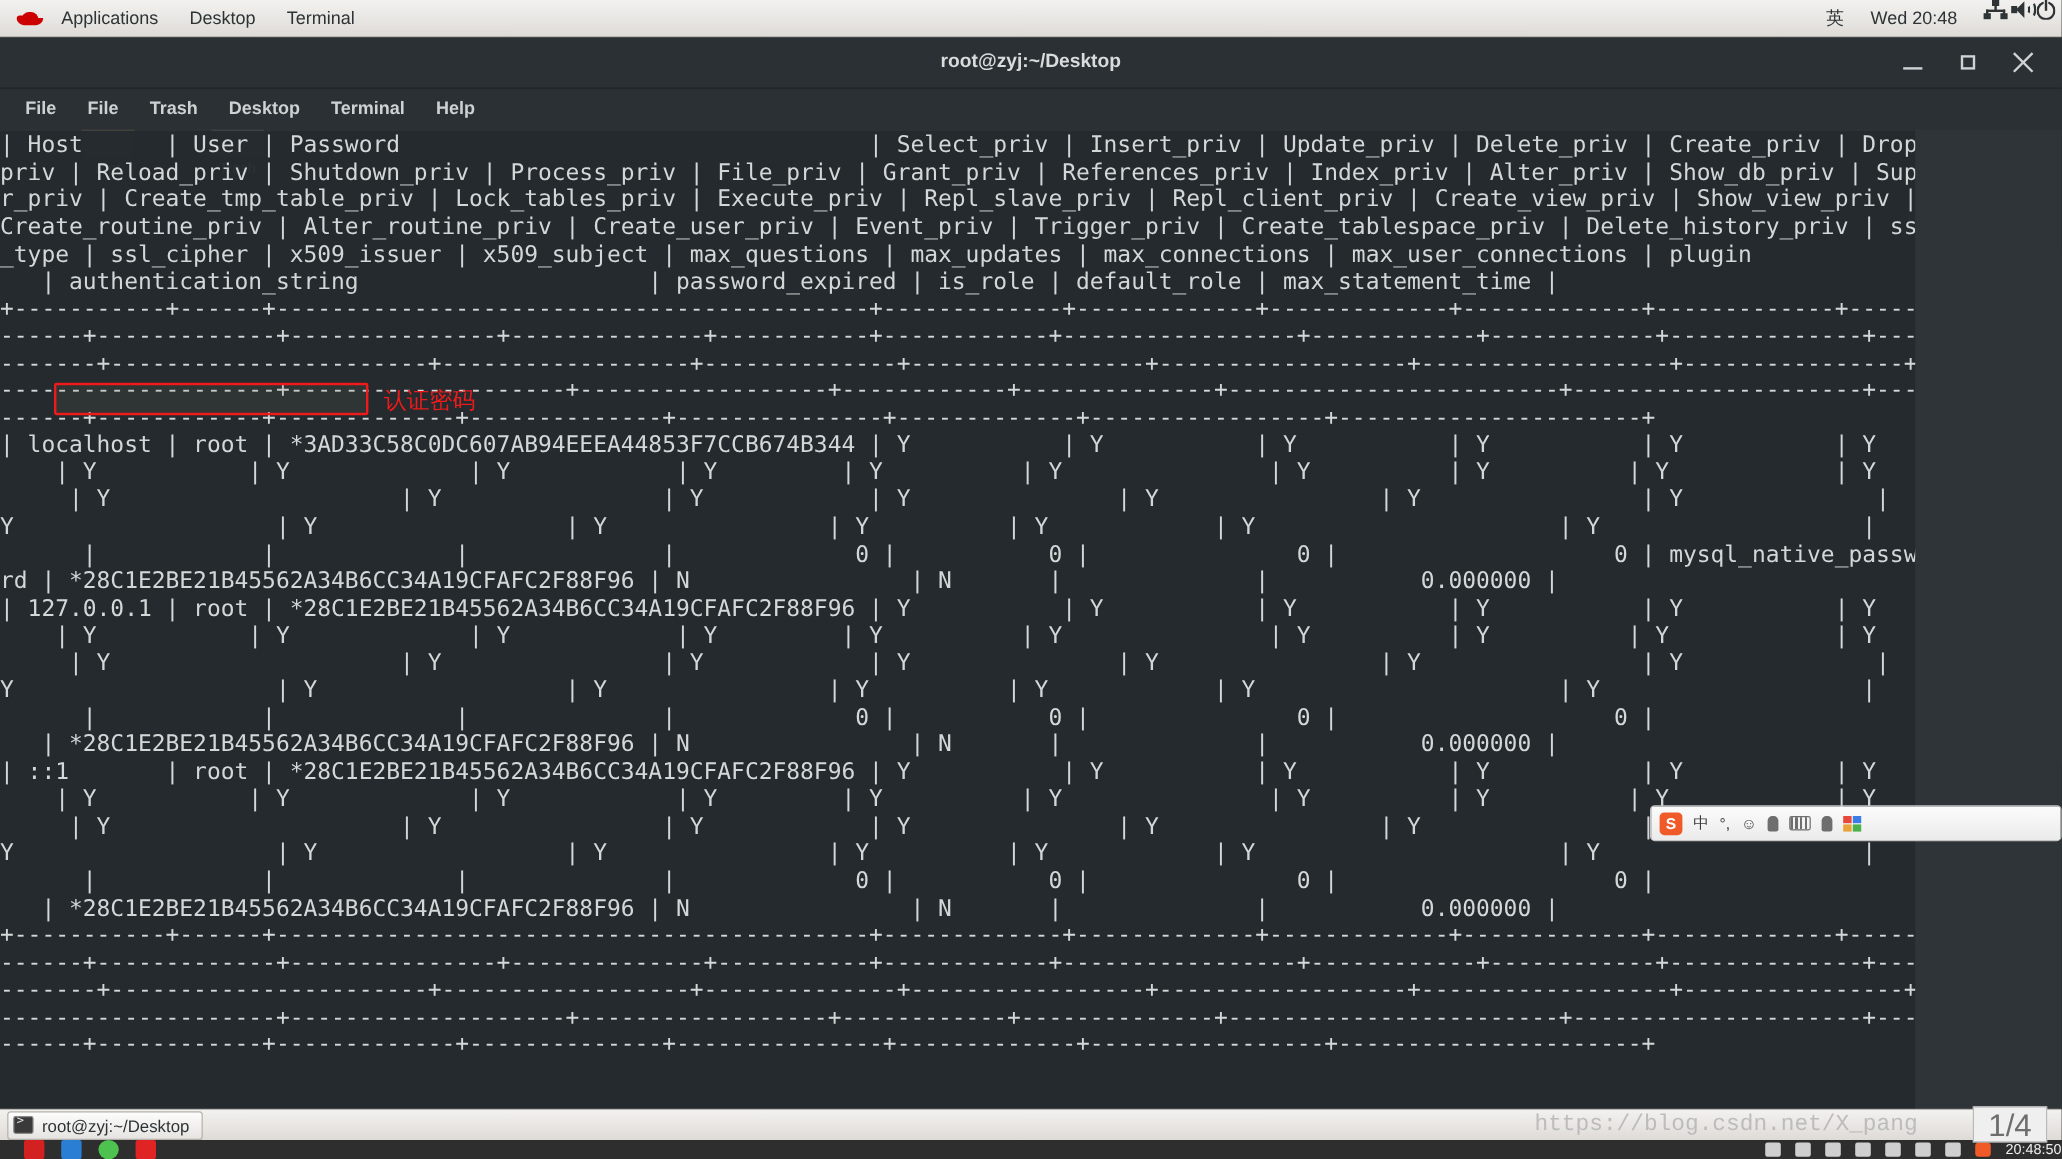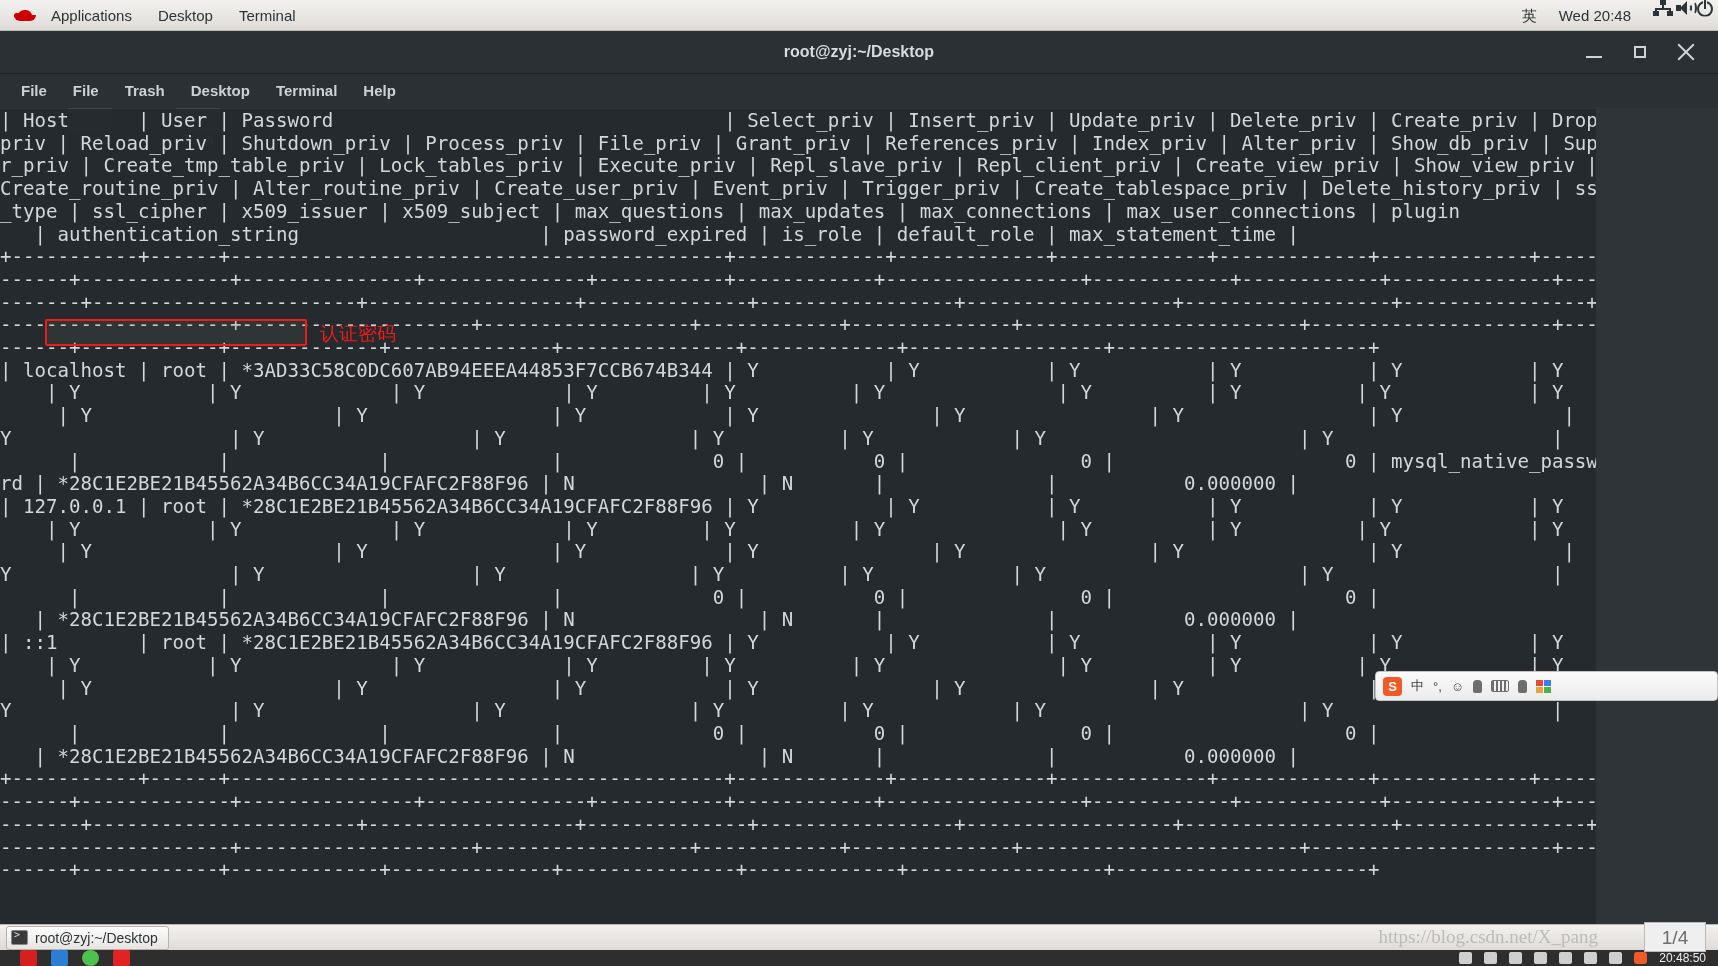--- a/index.html
+++ b/index.html
@@ -195,43 +195,43 @@
     width:17px; height:15px; background:#3a3a3a; border-radius:2px;
     position:relative; border:1px solid #888;
   }
   #tb-button .tico:after{
     content:">"; position:absolute; left:2px; top:-2px; color:#ddd; font-size:10px;
     font-family:"DejaVu Sans Mono",monospace;
   }
   #watermark{
     position:absolute; right:120px; top:926px;
     font-size:19px; color:#b5b5b5; opacity:.85; z-index:30;
-    font-family:Liberation Serif, serif;
+    font-family:Liberation Mono, monospace;
   }
   #page-counter{
     position:absolute; right:12px; top:922px;
     width:62px; height:30px; border:1px solid #b9b9b9;
-    background:#efefef; color:#6e6e6e; font-size:19px;
+    background:#efefef; color:#6e6e6e; font-size:26px;
     text-align:center; line-height:30px; z-index:31;
   }
 
   
   #win-taskbar{
     position:absolute; left:0; top:950px; width:1718px; height:16px;
     background:#2e2e2e;
     display:flex; align-items:center; overflow:hidden;
   }
   #win-left{ display:flex; align-items:center; gap:14px; padding-left:20px;}
   .wicon{ width:17px; height:16px; border-radius:2px; }
   .wi-pdf{ background:#d32020; }
   .wi-folders{ background:#2a7fd4; }
   .wi-wechat{ background:#4ec24e; border-radius:50%;}
   .wi-cam{ background:#e02424; }
   #win-right{
-    margin-left:auto; display:flex; align-items:center; gap:12px; padding-right:12px;
+    margin-left:auto; display:flex; align-items:center; gap:12px; padding-right:0;
     color:#ddd; font-size:11px;
   }
   .tray-ic{ width:13px; height:12px; background:#cfcfcf; border-radius:2px;}
   .tray-sogou{ background:#f05a28; border-radius:3px;}
   #win-clock{ color:#eee; font-size:12px; }
 </style>
 </head>
 <body>
 
 <div id="desktop">

